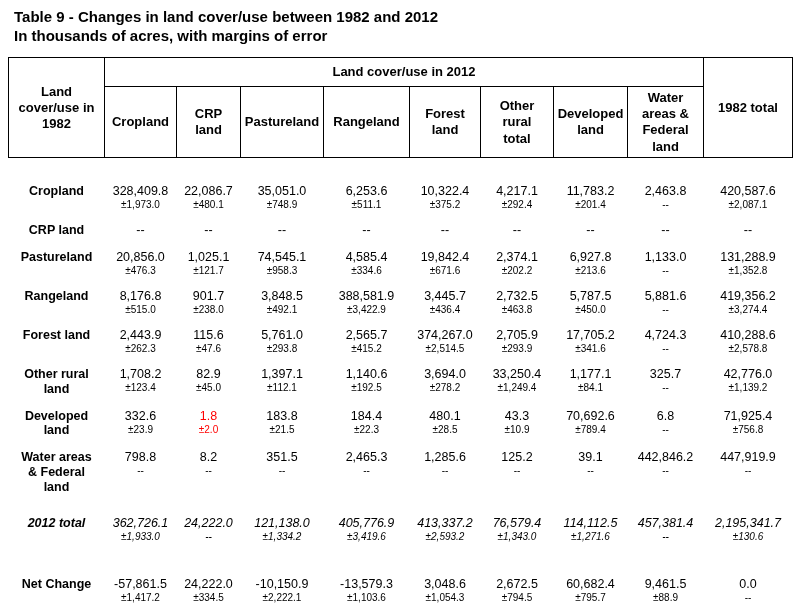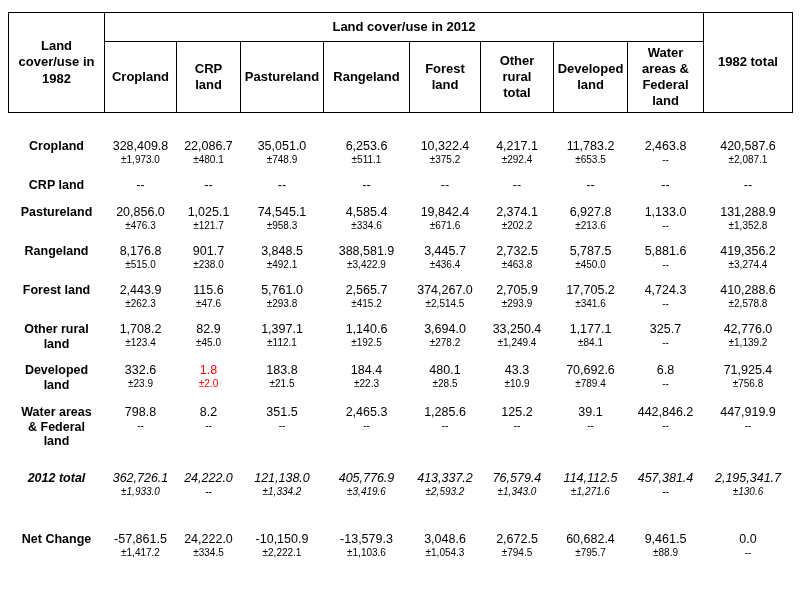--- a/index.html
+++ b/index.html
@@ -51,20 +51,22 @@
   .red { color: var(--highlight-red, #ff0000); }
   tbody tr:nth-child(1) > *  { padding-top: 26px; }
   tbody tr:nth-child(2) > *  { padding-top: 12px; }
   tbody tr:nth-child(9) > *  { padding-top: 22px; font-style: italic; }
   tbody tr:nth-child(10) > * { padding-top: 34px; }
 </style>
 </head>
 <body>
 
 <div class="titles">
+  <div class="title-line">Table 9 - Changes in land cover/use between 1982 and 2012</div>
+  <div class="title-line">In thousands of acres, with margins of error</div>
 </div>
 
 <table>
   <colgroup>
     <col style="width:96px">
       <col style="width:72px">
       <col style="width:64px">
     <col style="width:83px">
       <col style="width:86px">
       <col style="width:71px">
@@ -102,21 +104,21 @@
   </thead>
   <tbody id="table-body">
       <tr>
         <th class="rowlabel">Cropland</th>
         <td><div class="val">328,409.8</div><div class="moe">±1,973.0</div></td>
         <td><div class="val">22,086.7</div><div class="moe">±480.1</div></td>
         <td><div class="val">35,051.0</div><div class="moe">±748.9</div></td>
         <td><div class="val">6,253.6</div><div class="moe">±511.1</div></td>
         <td><div class="val">10,322.4</div><div class="moe">±375.2</div></td>
         <td><div class="val">4,217.1</div><div class="moe">±292.4</div></td>
-        <td><div class="val">11,783.2</div><div class="moe">±653.5</div></td>
+        <td><div class="val">11,783.2</div><div class="moe">±201.4</div></td>
         <td><div class="val">2,463.8</div><div class="moe">--</div></td>
         <td><div class="val">420,587.6</div><div class="moe">±2,087.1</div></td>
       </tr>
       <tr>
         <th class="rowlabel">CRP land</th>
         <td><div class="val">--</div></td>
         <td><div class="val">--</div></td>
         <td><div class="val">--</div></td>
         <td><div class="val">--</div></td>
         <td><div class="val">--</div></td>

